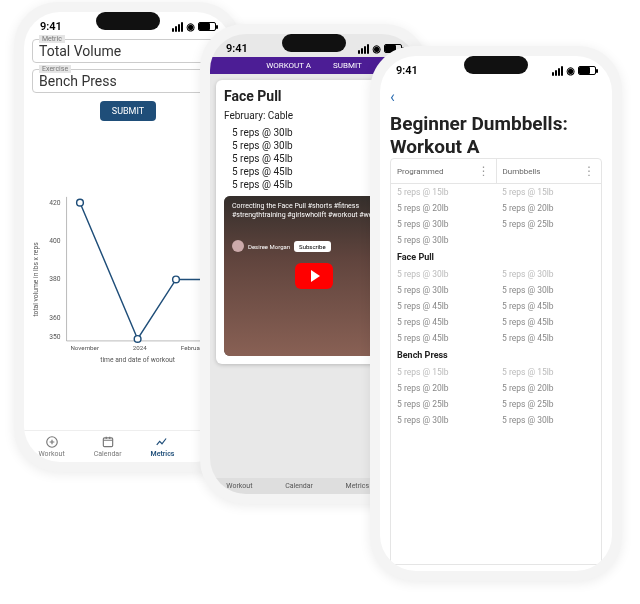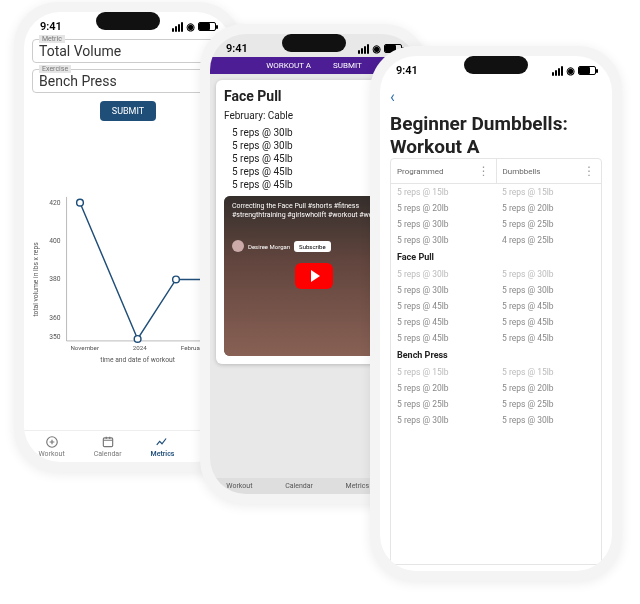--- a/index.html
+++ b/index.html
@@ -254,21 +254,20 @@
             <div class="p3-row">
               <div>5 reps @ 20lb</div>
               <div>5 reps @ 20lb</div>
             </div>
             <div class="p3-row">
               <div>5 reps @ 30lb</div>
               <div>5 reps @ 25lb</div>
             </div>
             <div class="p3-row">
               <div>5 reps @ 30lb</div>
-              <div>4 reps @ 25lb</div>
             </div>
             <div class="p3-ex">Face Pull</div>
             <div class="p3-row dim">
               <div>5 reps @ 30lb</div>
               <div>5 reps @ 30lb</div>
             </div>
             <div class="p3-row">
               <div>5 reps @ 30lb</div>
               <div>5 reps @ 30lb</div>
             </div>

